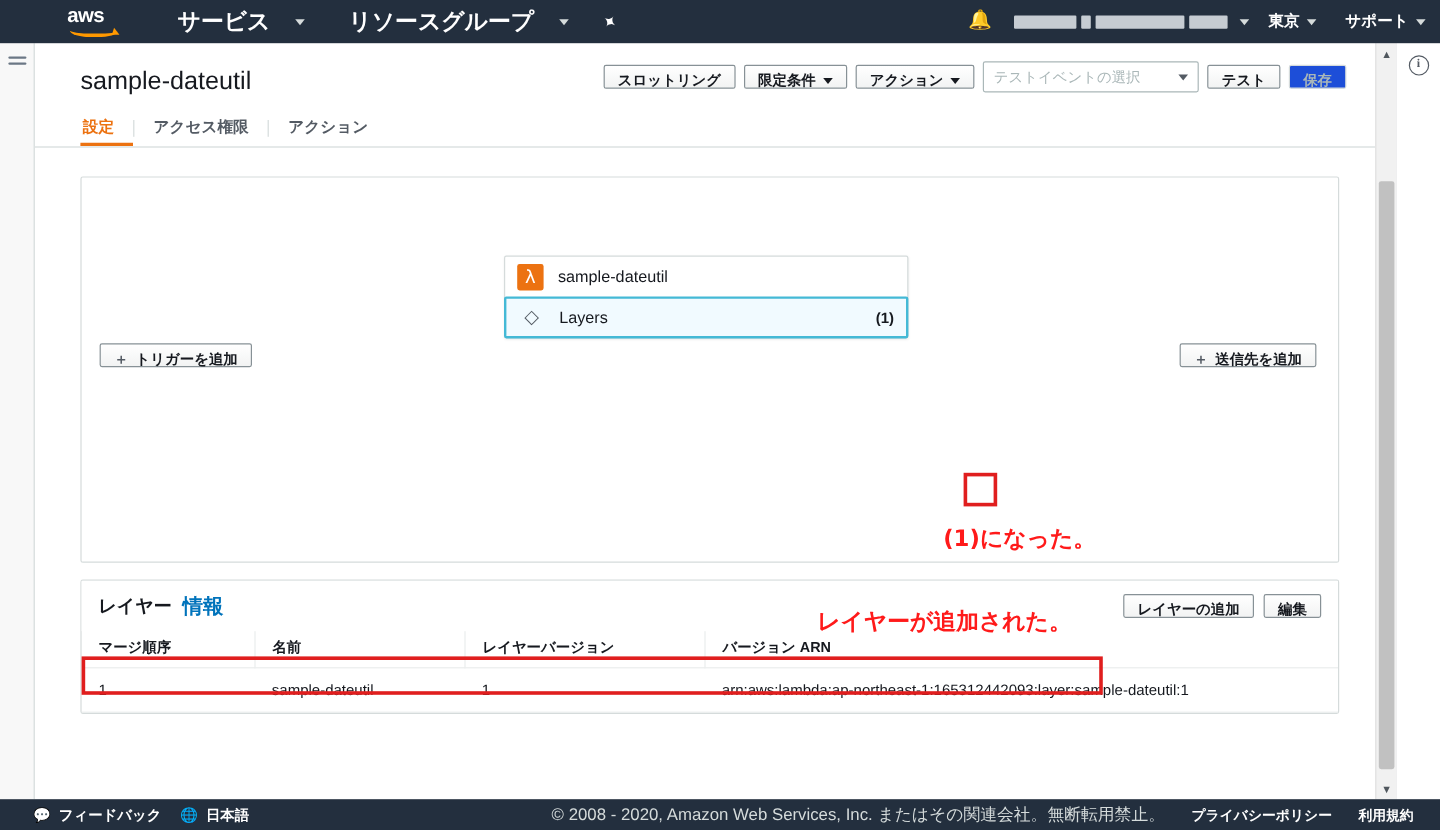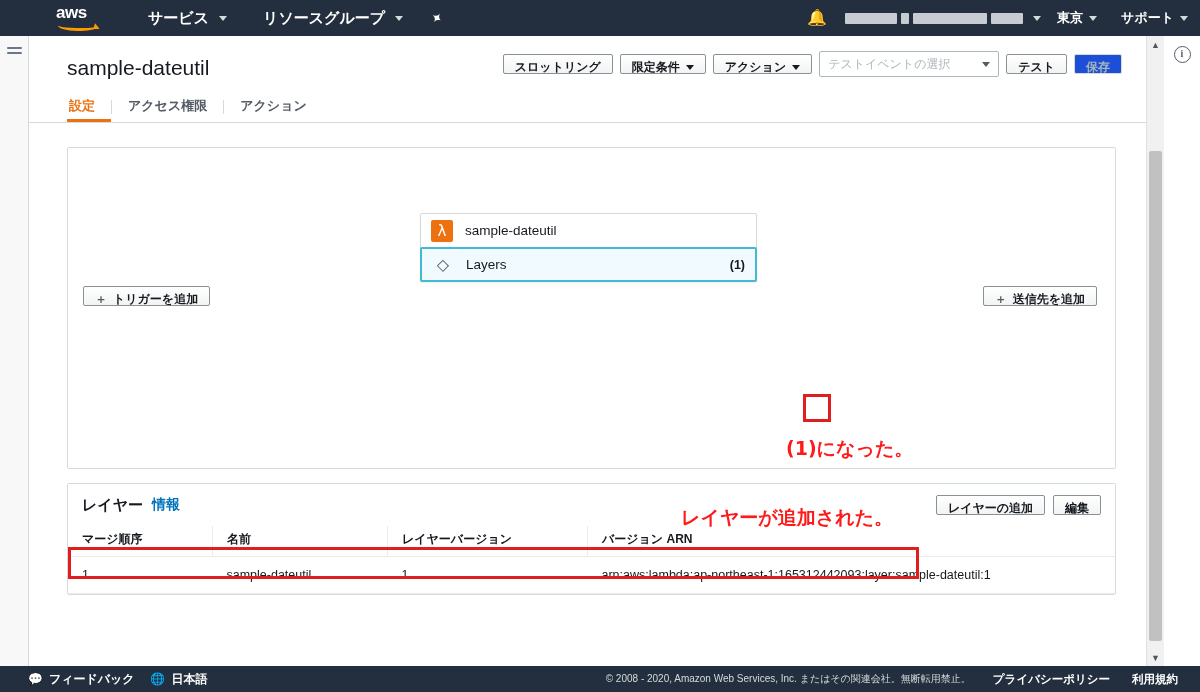--- a/index.html
+++ b/index.html
@@ -51,25 +51,25 @@
     content: "";
     position: absolute;
     right: -2px; bottom: -2px;
     border-left: 6px solid #ff9900;
     border-top: 4px solid transparent;
     border-bottom: 2px solid transparent;
     transform: rotate(18deg);
   }
   .nav-item {
     color: #ffffff;
-    font-size: 15px;
-    font-weight: 700;
-    display: flex;
-    align-items: center;
-    gap: 10px;
+    font-size: 19px;
+    font-weight: 700;
+    display: flex;
+    align-items: center;
+    gap: 21px;
     padding: 0 10px;
     height: 32px;
     cursor: pointer;
     white-space: nowrap;
   }
   .nav-services { margin-left: 36px; }
   .nav-resgroups { margin-left: 16px; }
   .caret-down {
     display: inline-block;
     width: 0; height: 0;
@@ -457,21 +457,21 @@
     align-items: center;
     padding: 0 14px;
     background: #ffffff;
   }
   .panel2-title {
     font-size: 15px;
     font-weight: 700;
     color: #16191f;
   }
   .info-link {
-    font-size: 14px;
+    font-size: 17px;
     font-weight: 700;
     color: #0073bb;
     margin-left: 9px;
     cursor: pointer;
   }
   .panel2-actions {
     margin-left: auto;
     display: flex;
     gap: 8px;
   }
@@ -559,21 +559,21 @@
   }
   .footer-right {
     margin-left: auto;
     display: flex;
     align-items: center;
     gap: 22px;
     margin-right: 22px;
   }
   .copyright {
     color: #d5dbdb;
-    font-size: 10px;
+    font-size: 14px;
     white-space: nowrap;
   }
   .footer-link {
     color: #ffffff;
     font-size: 11.5px;
     font-weight: 700;
     cursor: pointer;
     white-space: nowrap;
   }
 </style>

